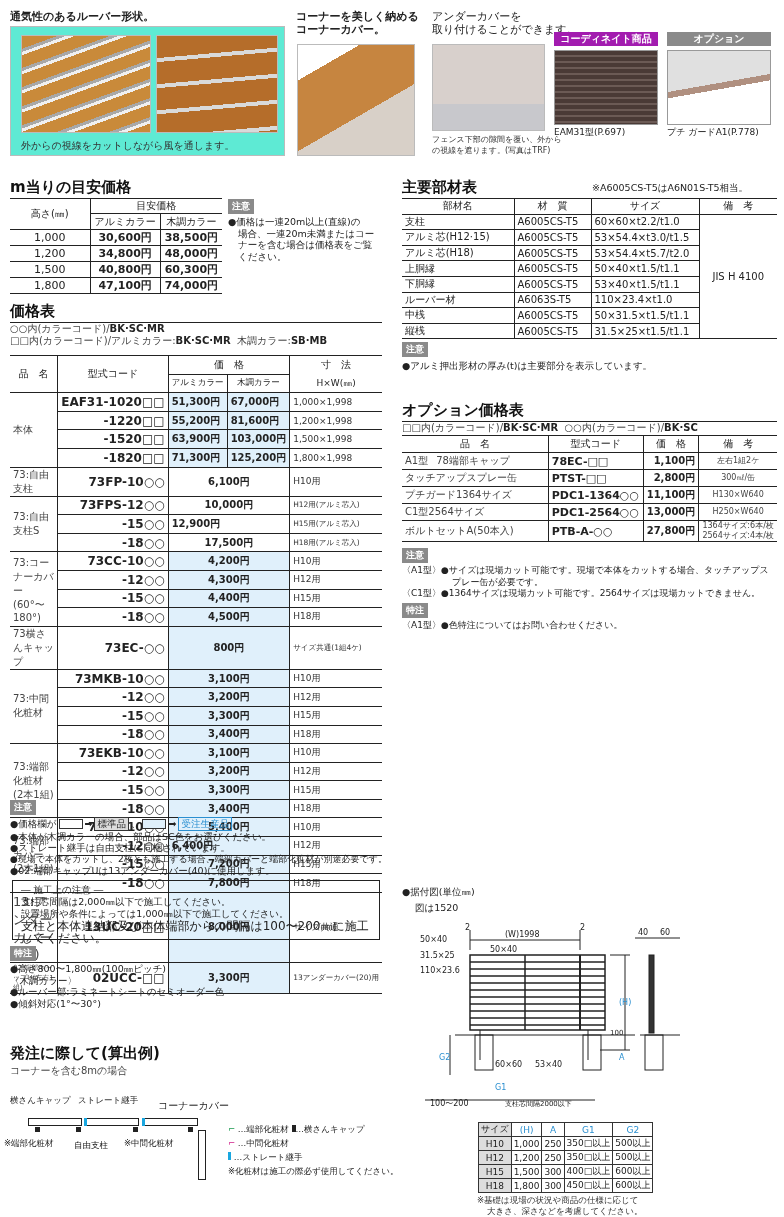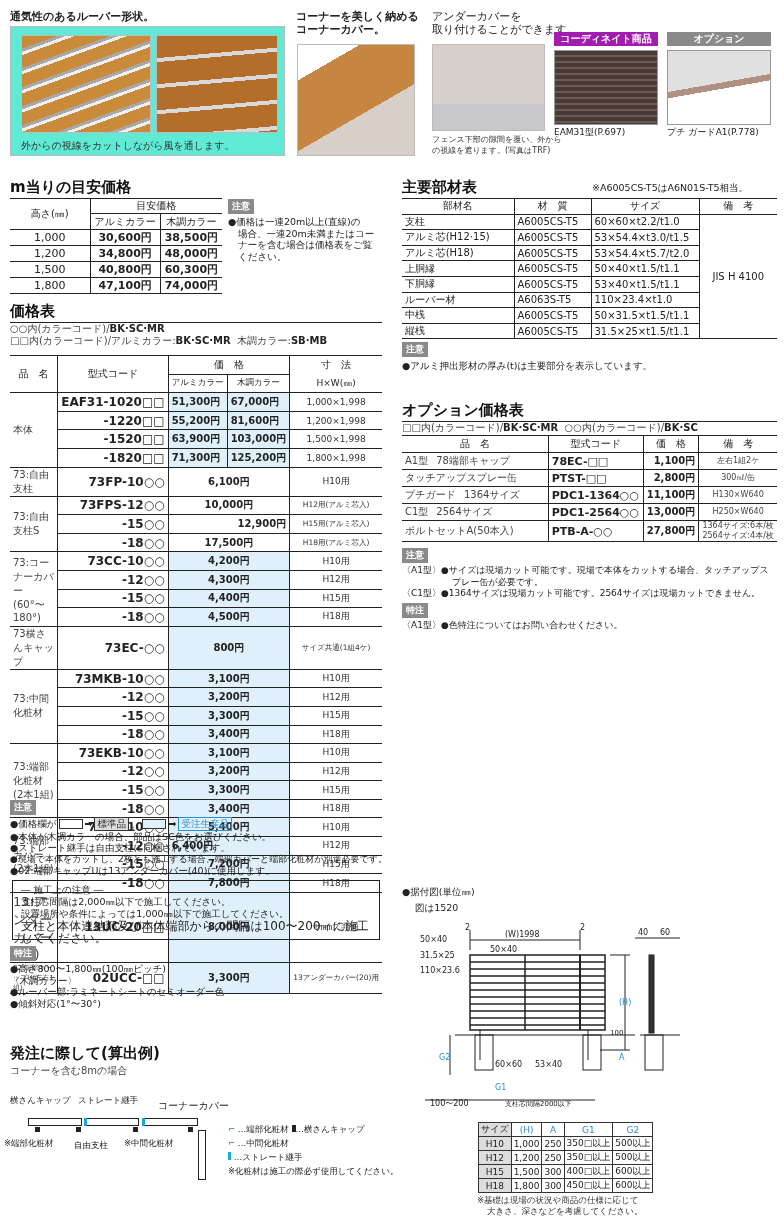--- a/index.html
+++ b/index.html
@@ -10,21 +10,21 @@
 .photo{background:#ccc;border:1px solid #bbb}
 .notebox{background:#8a8a8a;color:#fff;font-size:9px;font-weight:bold;padding:1px 4px;display:inline-block}
 table{border-collapse:collapse}
 td,th{font-weight:normal;padding:0 3px;white-space:nowrap}
 .t1 td{border-bottom:1px solid #222;height:16px;font-size:11px}
 .t1 .b{font-weight:bold}
 .price td{border-bottom:1px solid #222;height:18.6px;font-size:10px;vertical-align:middle}
 .price .code{font-weight:bold;font-size:12px;text-align:right;border-left:1px solid #222}
 .price .pv{font-weight:bold;border-left:1px solid #222;font-size:10px}
 .price .blue{background:#e0f0fb}
-.price .dim{text-align:center;font-size:9px;border-left:1px solid #222;color:#333}
+.price .dim{font-size:9px;border-left:1px solid #222;color:#333}
 .price .nm{color:#444}
 .mat td{border-bottom:1px solid #222;height:15.6px;font-size:10px;border-left:1px solid #222}
 .mat td:first-child{border-left:none}
 .opt td{border-bottom:1px solid #222;height:17px;font-size:10px}
 .opt .code{font-weight:bold;font-size:11px;border-left:1px solid #222}
 .opt .pv{font-weight:bold;text-align:right;border-left:1px solid #222}
 .opt .rm{text-align:center;font-size:8px;border-left:1px solid #222;color:#444}
 .found td{border:1px solid #333;font-size:9px;text-align:center;height:14px;padding:0 2px}
 .found .hd{background:#ddd}
 .found .bl{color:#2a8fd0}
@@ -167,21 +167,21 @@
         <td class="dim" style="font-size: 9px;">H10用</td>
       </tr>
       <tr>
         <td class="nm" rowspan="3" style="white-space: pre-line;">73:自由支柱S</td>
         <td class="code">73FPS-12○○</td>
         <td class="pv" colspan="2" style="text-align: center;">10,000円</td>
         <td class="dim" style="font-size: 7.5px;">H12用(アルミ芯入)</td>
       </tr>
       <tr>
         <td class="code">-15○○</td>
-        <td class="pv" colspan="2" style="text-align: right;">12,900円</td>
+        <td class="pv" colspan="2" style="text-align: left;">12,900円</td>
         <td class="dim" style="font-size: 7.5px;">H15用(アルミ芯入)</td>
       </tr>
       <tr>
         <td class="code">-18○○</td>
         <td class="pv" colspan="2" style="text-align: center;">17,500円</td>
         <td class="dim" style="font-size: 7.5px;">H18用(アルミ芯入)</td>
       </tr>
       <tr>
         <td class="nm" rowspan="4" style="white-space: pre-line;">73:コーナーカバー
 (60°〜180°)</td>
@@ -439,27 +439,27 @@
         <td class="pv">1,100円</td>
         <td class="rm" style="white-space: pre-line; line-height: 10px;">左右1組2ケ</td>
       </tr>
       <tr>
         <td style="color: rgb(68, 68, 68);"><span>タッチアップスプレー缶</span><span style="margin-left: 8px;"></span></td>
         <td class="code">PTST-□□</td>
         <td class="pv">2,800円</td>
         <td class="rm" style="white-space: pre-line; line-height: 10px;">300㎖/缶</td>
       </tr>
       <tr>
-        <td style="color: rgb(68, 68, 68);"><span>プチガード</span><span style="margin-left: 8px;">1364サイズ</span></td>
+        <td style="color: rgb(68, 68, 68);"><span>プチガード</span><span style="margin-left: 0;">1364サイズ</span></td>
         <td class="code">PDC1-1364○○</td>
         <td class="pv">11,100円</td>
         <td class="rm" style="white-space: pre-line; line-height: 10px;">H130×W640</td>
       </tr>
       <tr>
-        <td style="color: rgb(68, 68, 68);"><span>C1型</span><span style="margin-left: 8px;">2564サイズ</span></td>
+        <td style="color: rgb(68, 68, 68);"><span>C1型</span><span style="">2564サイズ</span></td>
         <td class="code">PDC1-2564○○</td>
         <td class="pv">13,000円</td>
         <td class="rm" style="white-space: pre-line; line-height: 10px;">H250×W640</td>
       </tr>
       <tr>
         <td style="color: rgb(68, 68, 68);"><span>ボルトセットA(50本入)</span><span style="margin-left: 8px;"></span></td>
         <td class="code">PTB-A-○○</td>
         <td class="pv">27,800円</td>
         <td class="rm" style="white-space: pre-line; line-height: 10px;">1364サイズ:6本/枚
 2564サイズ:4本/枚</td>

